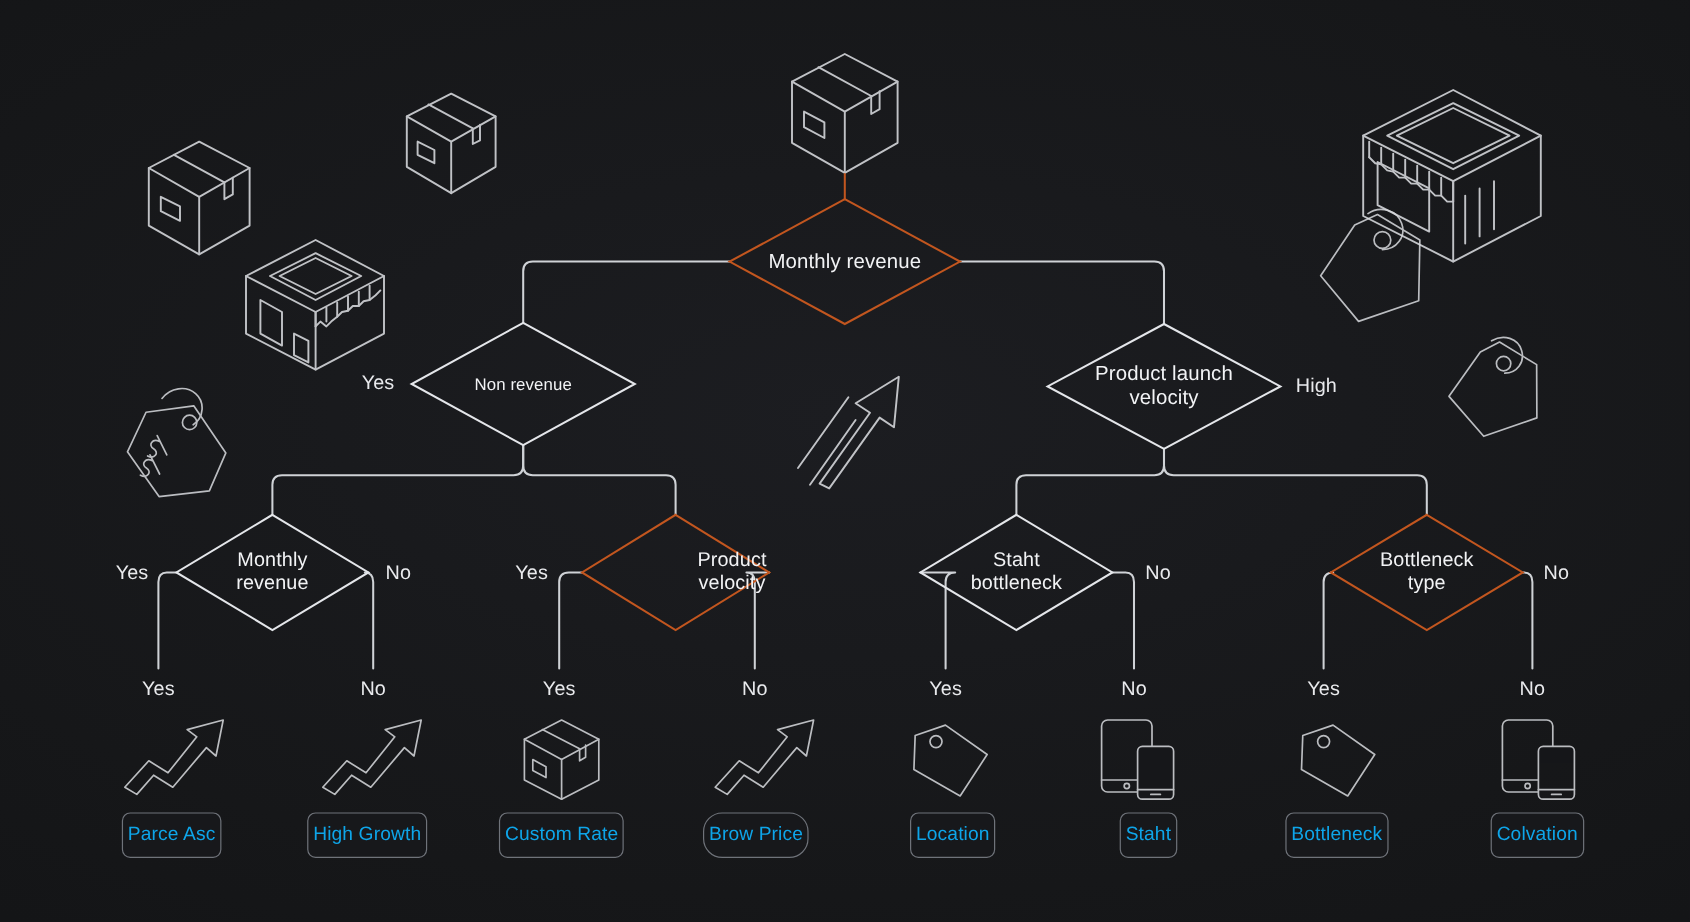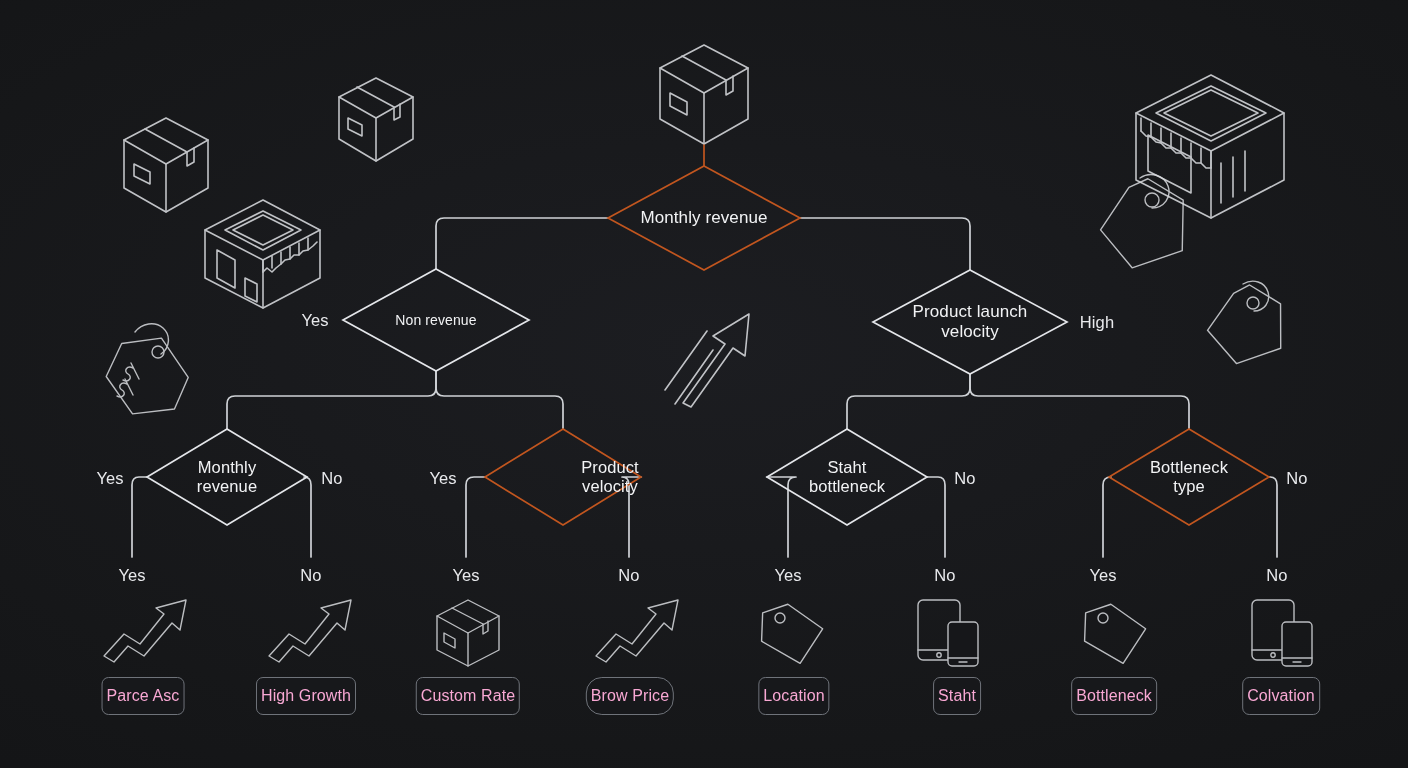--- a/index.html
+++ b/index.html
@@ -52,21 +52,21 @@
     transform: translate(-50%, -50%);
     white-space: nowrap;
     letter-spacing: .1px;
   }
   .leaf-btn {
     position: absolute;
     transform: translate(-50%, 0);
     border: 1.3px solid #6f737a;
     border-radius: 7px;
     background: #17181b;
-    color: #f9a8d4;
+    color: #0ea5e9;
     font-size: 16px;
     font-family: "Liberation Sans", sans-serif;
     padding: 9px 4px;
     text-align: right;
     white-space: nowrap;
     letter-spacing: .1px;
   }
 </style>
 </head>
 <body>

